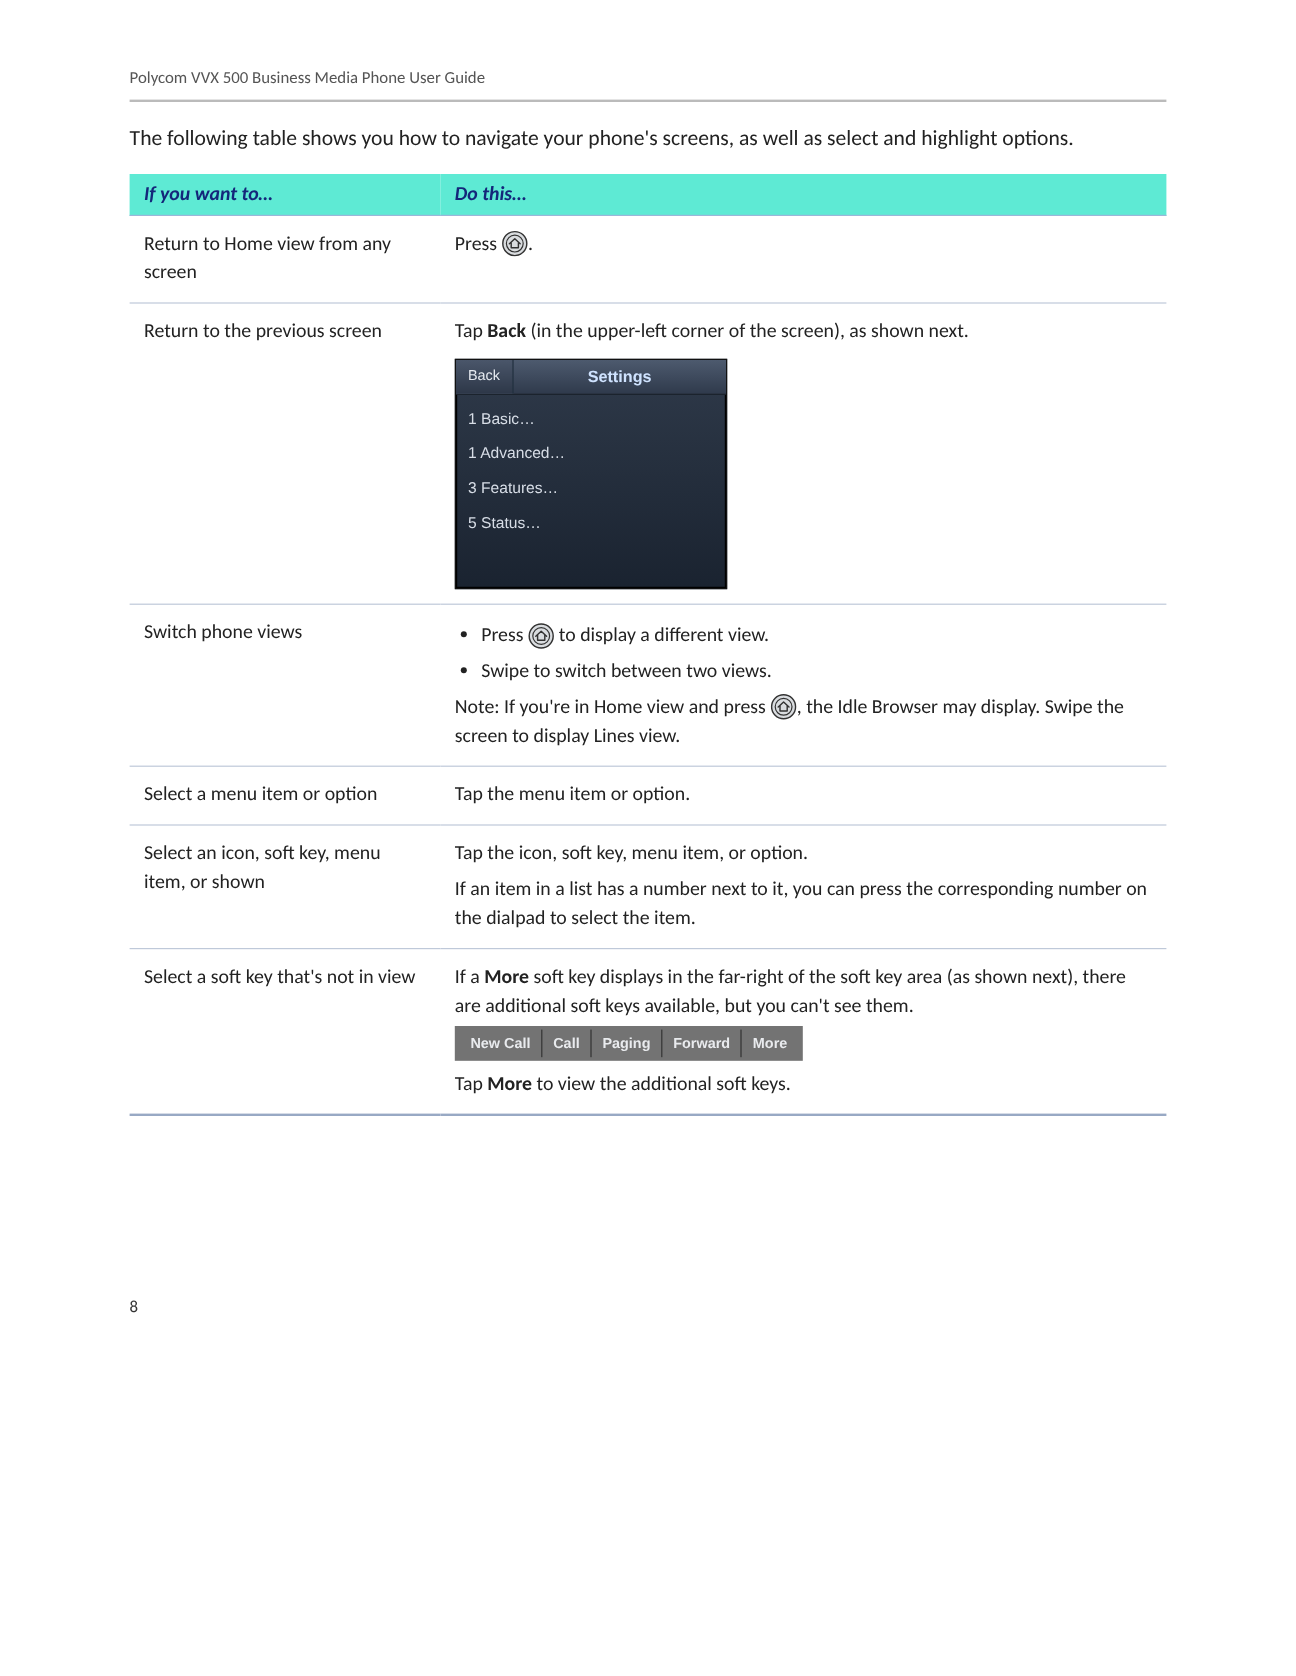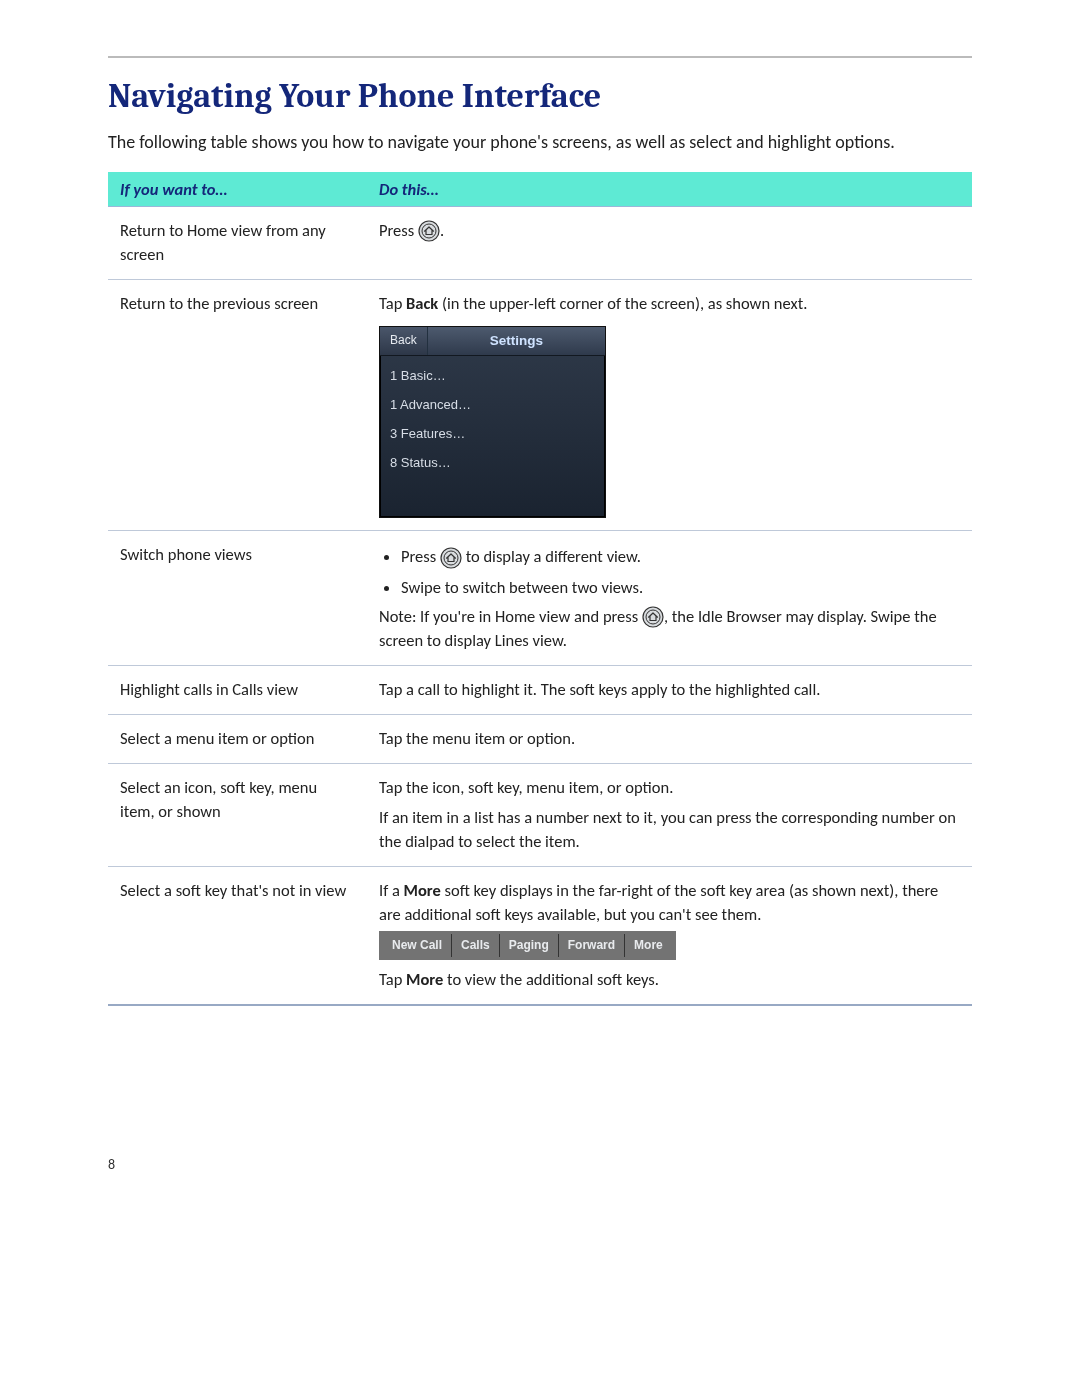--- a/index.html
+++ b/index.html
@@ -161,23 +161,23 @@
   .pagenum {
     font-size: 14px;
     color: #333;
     margin-top: 150px;
   }
 </style>
 </head>
 <body>
 
 <div class="page">
+  <div class="running-head">Polycom VVX 500 Business Media Phone User Guide</div>
   <hr class="head-rule">
 
-  <h1>Navigating Your Phone Interface</h1>
   <p class="intro">The following table shows you how to navigate your phone's screens, as well as select and highlight options.</p>
 
   <table class="nav">
     <thead>
       <tr>
         <th>If you want to…</th>
         <th>Do this…</th>
       </tr>
     </thead>
     <tbody>
@@ -202,21 +202,21 @@
           <span>Tap </span><span class="bold">Back</span><span> (in the upper-left corner of the screen), as shown next.</span>
           <div class="settings-shot">
             <div class="settings-bar">
               <div class="settings-back">Back</div>
               <div class="settings-title">Settings</div>
             </div>
             <div class="settings-list">
               <div class="item">1 Basic…</div>
               <div class="item">1 Advanced…</div>
               <div class="item">3 Features…</div>
-              <div class="item">8 Status…</div>
+              <div class="item">5 Status…</div>
             </div>
           </div>
         </td>
       </tr>
 
       <tr>
         <td>Switch phone views</td>
         <td>
           <ul class="bul">
             <li>
@@ -236,24 +236,20 @@
           <span class="home-btn">
             <svg width="22" height="22" viewBox="0 0 22 22">
               <circle cx="11" cy="11" r="10" fill="#d9dcdf" stroke="#333" stroke-width="1.2"></circle>
               <circle cx="11" cy="11" r="7" fill="none" stroke="#333" stroke-width="1"></circle>
               <path d="M6.5 11.2 L11 7 L15.5 11.2 M8 10.2 V14.5 H14 V10.2" fill="none" stroke="#333" stroke-width="1.2" stroke-linejoin="round" stroke-linecap="round"></path>
             </svg>
           </span><span>, the Idle Browser may display. Swipe the screen to display Lines view.</span>
         </td>
       </tr>
 
-      <tr>
-        <td>Highlight calls in Calls view</td>
-        <td>Tap a call to highlight it. The soft keys apply to the highlighted call.</td>
-      </tr>
 
       <tr>
         <td>Select a menu item or option</td>
         <td>Tap the menu item or option.</td>
       </tr>
 
 
       <tr>
         <td>Select an icon, soft key, menu item, or shown</td>
         <td>
@@ -263,21 +259,21 @@
       </tr>
 
       <tr>
         <td>Select a soft key that's not in view</td>
         <td>
           <div>
             <span>If a </span><span class="bold">More</span><span> soft key displays in the far-right of the soft key area (as shown next), there are additional soft keys available, but you can't see them.</span>
           </div>
           <div class="softbar">
             <div class="sk">New Call</div>
-            <div class="sk">Calls</div>
+            <div class="sk">Call</div>
             <div class="sk">Paging</div>
             <div class="sk">Forward</div>
             <div class="sk">More</div>
           </div>
           <div>
             <span>Tap </span><span class="bold">More</span><span> to view the additional soft keys.</span>
           </div>
         </td>
       </tr>
 

